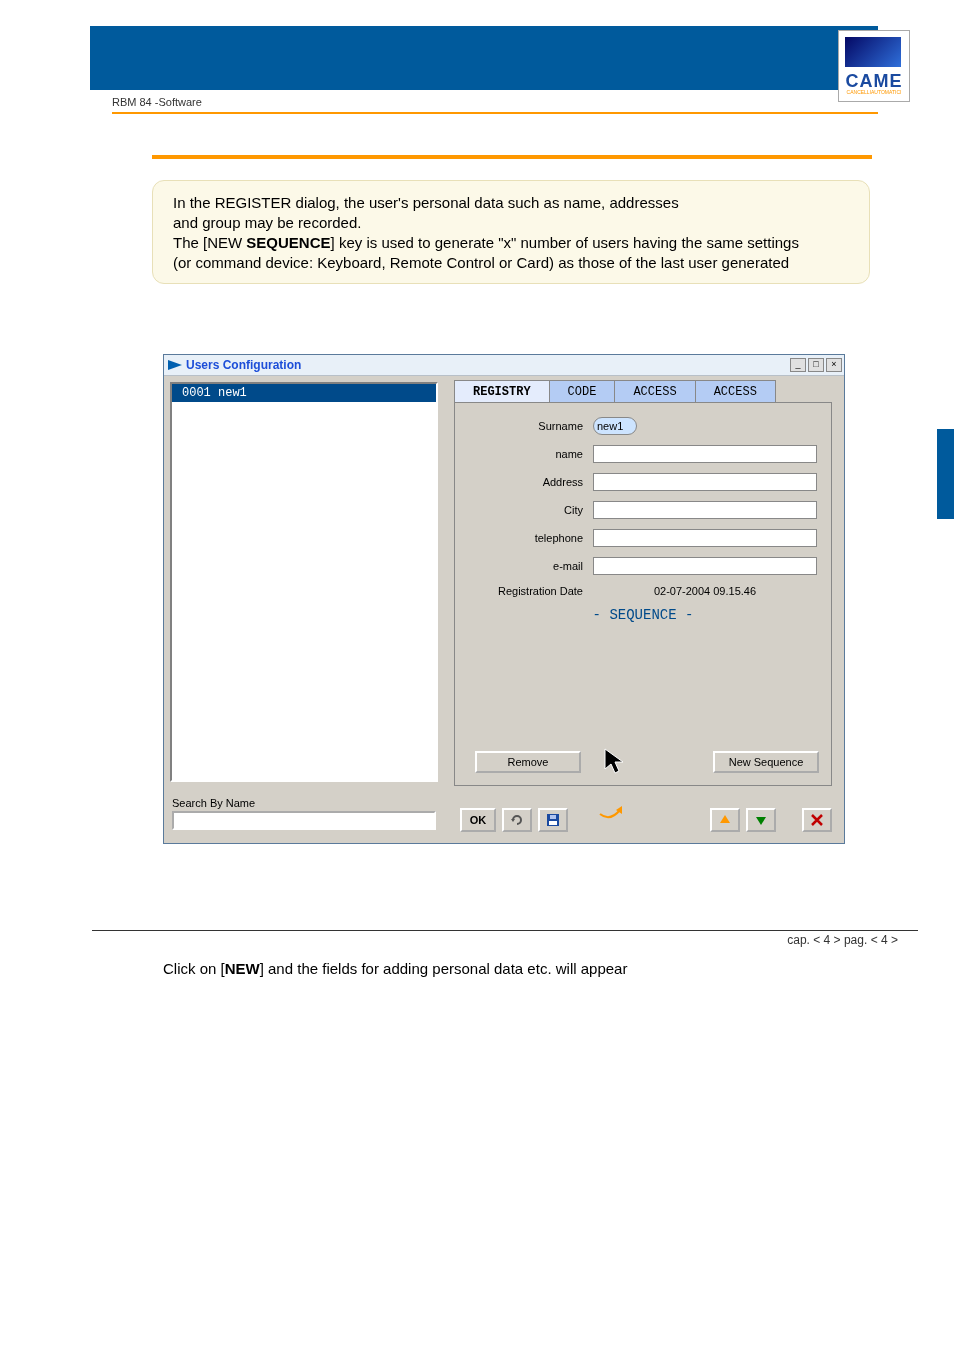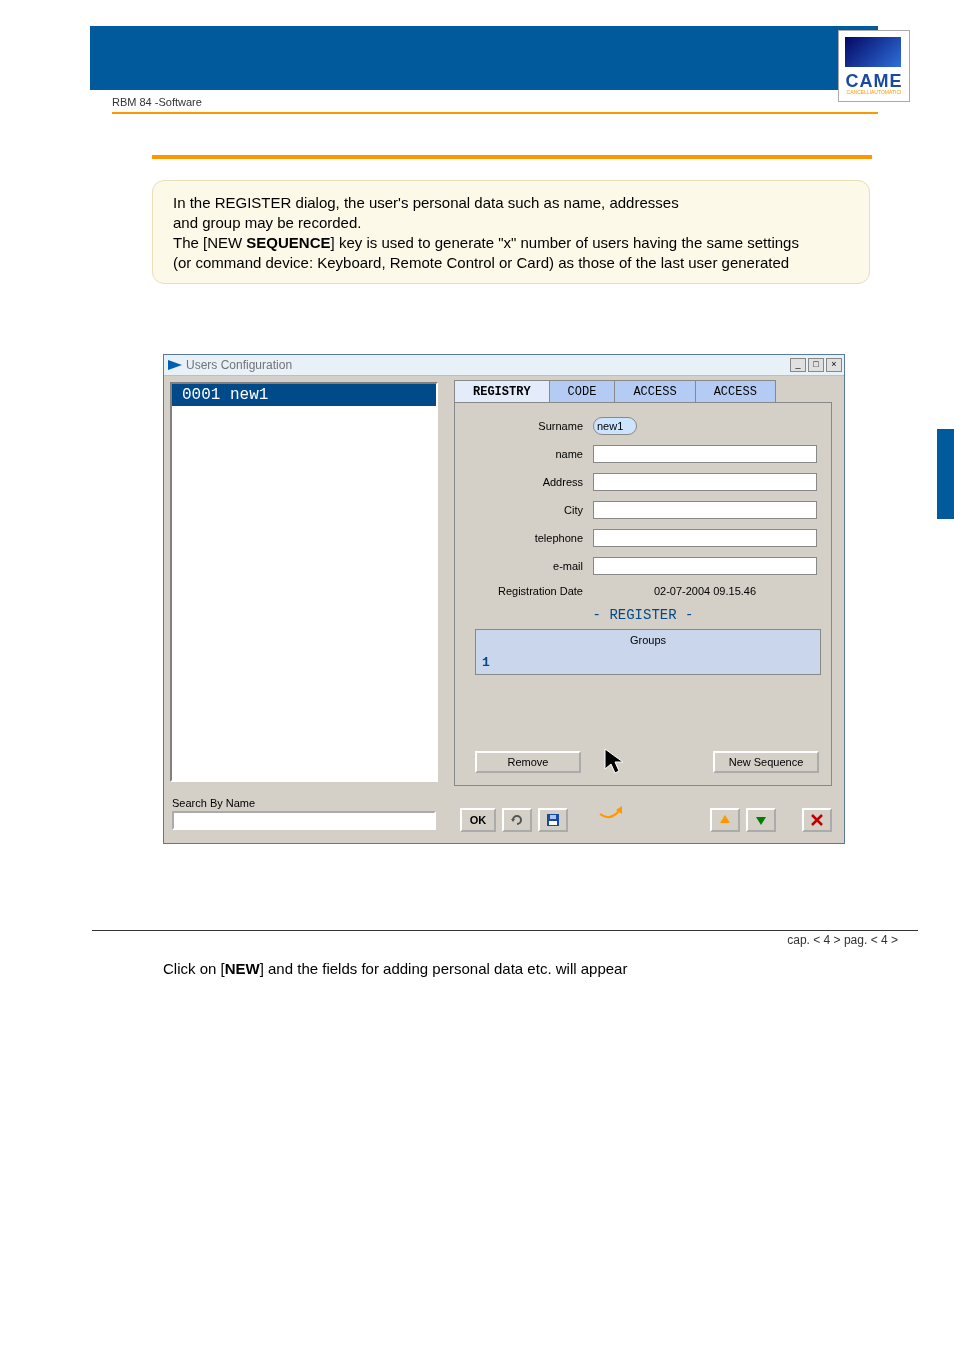--- a/index.html
+++ b/index.html
@@ -14,26 +14,26 @@
   .doc-title-line { position:absolute; left:104px; top:112px; width:766px; height:2px; background:#ff9800; }
 
   .note-box { position:absolute; left:144px; top:180px; width:718px; height:104px; background:#fcf9e8; border:1px solid #e8e0b8; border-radius:12px; padding:12px 20px; box-sizing:border-box; font-size:15px; line-height:20px; color:#000; }
   .note-topline { position:absolute; left:144px; top:155px; width:720px; height:4px; background:#ff9800; }
 
   .side-blue { position:absolute; right:0; top:429px; width:25px; height:90px; background:#005a9c; }
 
   .win { position:absolute; left:155px; top:354px; width:680px; height:488px; border:1px solid #5a7a9b; background:#d4d0c8; font-family:Tahoma,Arial,sans-serif; font-size:11px; }
   .win-title { height:20px; background:#e8f0f8; display:flex; align-items:center; padding-left:4px; border-bottom:1px solid #b8c0c8; }
   .win-title-arrow { width:14px; height:10px; background:#0060b0; clip-path:polygon(0 0,100% 50%,0 100%); margin-right:4px;}
-  .win-title-text { font-weight:normal; color:#737373; flex:1; font-size:12px; }
+  .win-title-text { font-weight:bold; color:#1d4ed8; flex:1; font-size:12px; }
   .win-btns { display:flex; gap:2px; padding-right:2px;}
   .win-btn { width:16px; height:14px; background:#e0e0e0; border:1px solid #888; box-sizing:border-box; font-size:9px; text-align:center; line-height:11px;}
   .win-body { position:relative; height:466px; }
   .left-pane { position:absolute; left:6px; top:6px; width:268px; height:400px; border:2px solid #808080; border-bottom-color:#fff; border-right-color:#fff; background:#fff; box-sizing:border-box;}
-  .sel-item { background:#004a8a; color:#fff; font-family:"Courier New",monospace; font-size:16px; padding:2px 10px; }
+  .sel-item { background:#004a8a; color:#fff; font-family:"Courier New",monospace; font-size:12px; padding:2px 10px; }
   .search-lbl { position:absolute; left:8px; bottom:33px; font-size:11px; color:#000;}
   .search-inp { position:absolute; left:8px; bottom:12px; width:264px; height:19px; border:2px inset #fff; background:#fff; box-sizing:border-box; padding:0 4px; font-size:11px;}
 
   .tabs { position:absolute; left:290px; top:4px; display:flex; }
   .tab { background:#b4ccf4; border:1px solid #888; border-bottom:none; padding:4px 18px; font-family:"Courier New",monospace; font-size:12px; margin-right:-1px; }
   .tab.active { background:#e4ecfc; font-weight:bold;}
   .panel { position:absolute; left:290px; top:26px; width:378px; height:384px; border:1px solid #888; background:#d4d0c8; box-sizing:border-box; padding-top:14px;}
   .frow { display:flex; align-items:center; margin-bottom:10px; }
   .flbl { width:128px; text-align:right; padding-right:10px; font-size:11px; color:#000;}
   .finp { height:18px; border:1px solid #888; background:#fff; box-sizing:border-box; font-size:11px; padding:1px 3px; }
@@ -130,25 +130,21 @@
             <input class="finp long" value="" style="">
           </div>
         <div class="frow">
             <div class="flbl">e-mail</div>
             <input class="finp long" value="" style="">
           </div>
         <div class="frow">
             <div class="flbl">Registration Date</div>
             <span class="regdate">02-07-2004 09.15.46</span>
           </div>
-        <div class="disabled">- REGISTER -</div>
-        <div class="groups-box">
-          <div class="ghead">Groups</div>
-          <div class="gnum">1</div>
-        </div>
+        <div class="disabled">- SEQUENCE -</div>
         <div class="btn-row">
           <button class="btn3d btn-rem">Remove</button>
           <svg class="cursor" style="left:128px;top:-4px;" viewBox="0 0 26 32">
               <path d="M2 2 L2 22 L8 17 L12 26 L16 24 L12 15 L20 15 Z" fill="#000" stroke="#fff" stroke-width="1"></path>
             </svg>
           <button class="btn3d btn-ns">New Sequence</button>
         </div>
       </div>
 
       <div class="toolbar">

